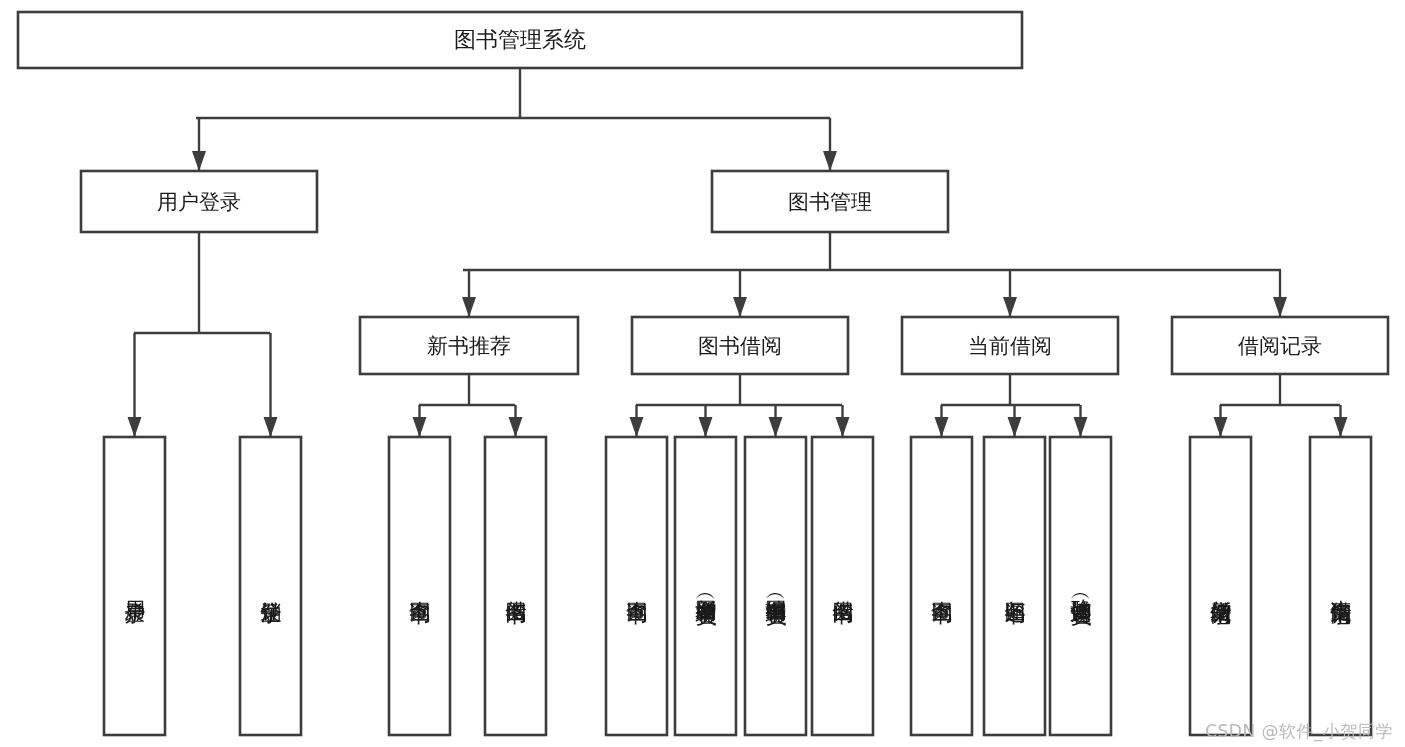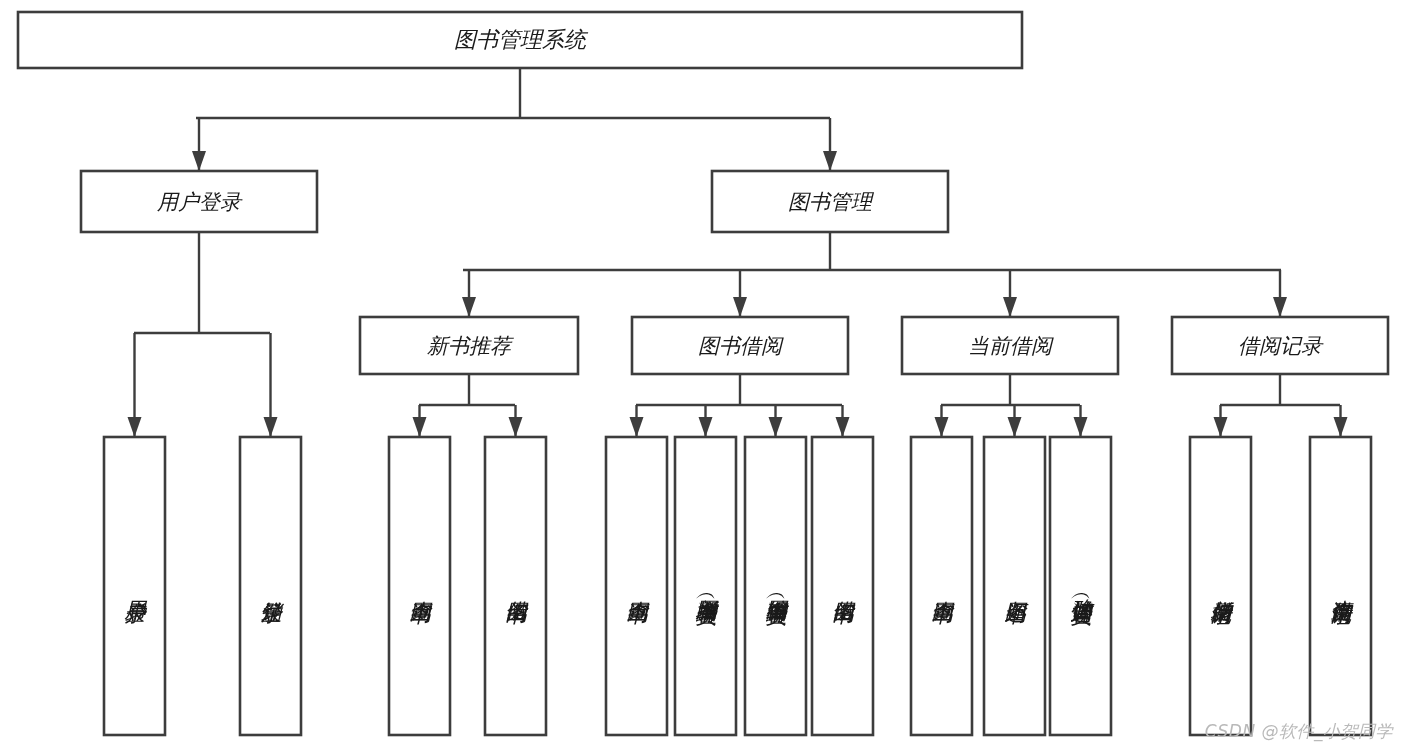--- a/index.html
+++ b/index.html
@@ -10,21 +10,20 @@
   }
   body {
     font-family: "DejaVu Sans", "Liberation Sans", sans-serif;
   }
   #diagram-root {
     position: relative;
     width: 1405px;
     height: 747px;
     background: #ffffff;
     overflow: hidden;
-    font-style: italic;
   }
   svg#tree-svg {
     position: absolute;
     top: 0;
     left: 0;
     width: 1405px;
     height: 747px;
     display: block;
   }
   .node-box {

